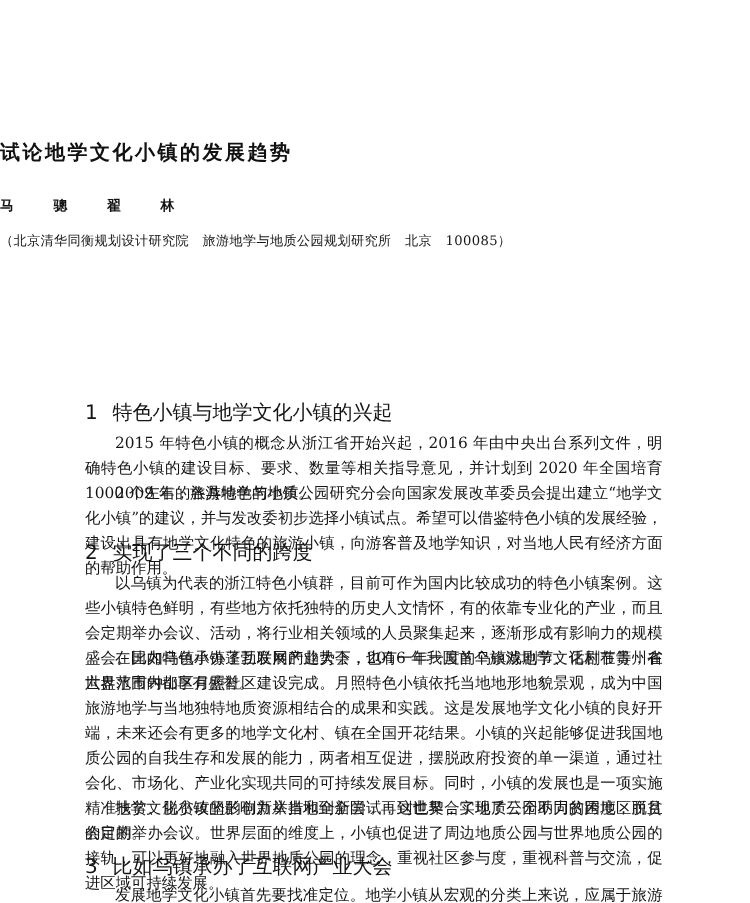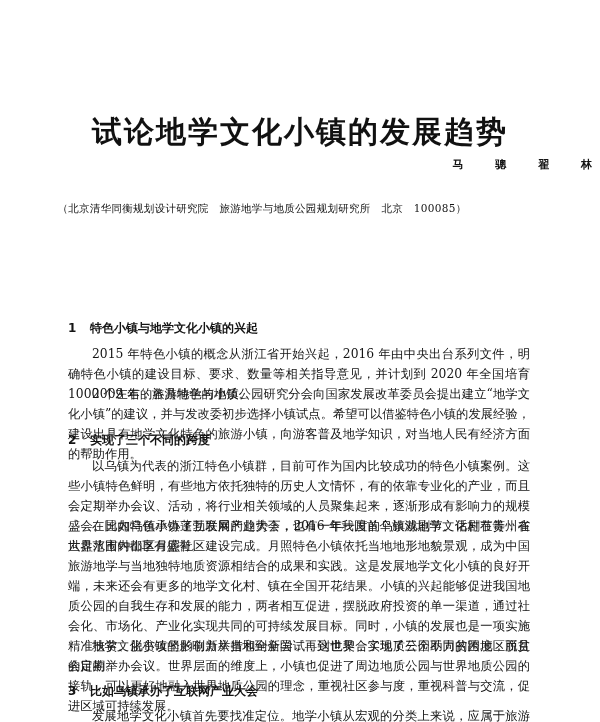--- a/index.html
+++ b/index.html
@@ -3,42 +3,42 @@
 <meta charset="utf-8">
 <style>
   html, body { margin: 0; padding: 0; background: #ffffff; }
   body {
     width: 600px; height: 722px; overflow: hidden; position: relative;
     color: #141414;
     font-family: "DejaVu Serif", "Liberation Serif", serif;
   }
   .title {
     position: absolute; left: 0; top: 112px; width: 600px;
-    text-align: center; font-family: "DejaVu Sans", "Liberation Sans", sans-serif;
-    font-weight: bold; font-size: 30px; letter-spacing: 2px; color: #111;
+    text-align: left; font-family: "DejaVu Sans", "Liberation Sans", sans-serif;
+    font-weight: bold; font-size: 16px; letter-spacing: 2px; color: #111;
   }
   .authors {
     position: absolute; left: 0; top: 157px; width: 600px;
-    text-align: right; font-size: 11px; font-weight: bold; word-spacing: 12px; letter-spacing: 8px;
+    text-align: left; font-size: 11px; font-weight: bold; word-spacing: 12px; letter-spacing: 8px;
   }
   .affil {
-    position: absolute; left: 0; top: 202px; width: 524px;
-    text-align: center; font-size: 10.5px; letter-spacing: 0.3px;
+    position: absolute; left: 0; top: 186px; width: 524px;
+    text-align: left; font-size: 10.5px; letter-spacing: 0.3px;
   }
   .abstract {
     position: absolute; left: 92px; top: 240px; width: 415px;
     font-size: 10px; line-height: 15px; text-align: justify;
   }
   .abstract .lbl {
     font-family: "DejaVu Sans", "Liberation Sans", sans-serif; font-weight: bold;
     margin-right: 8px;
   }
   .kw span.kwi { margin-right: 14px; }
   .section-head {
-    position: absolute; left: 68px; font-size: 12px; font-weight: bold;
+    position: absolute; left: 68px; font-size: 16px; font-weight: normal;
     font-family: "DejaVu Sans", "Liberation Sans", sans-serif;
   }
   .section-head .num { display: inline-block; width: 22px; }
   .para {
     position: absolute; left: 68px; width: 462px;
     font-size: 12.3px; line-height: 20px; text-indent: 24px; text-align: justify;
   }
 </style>
 </head>
 <body>

